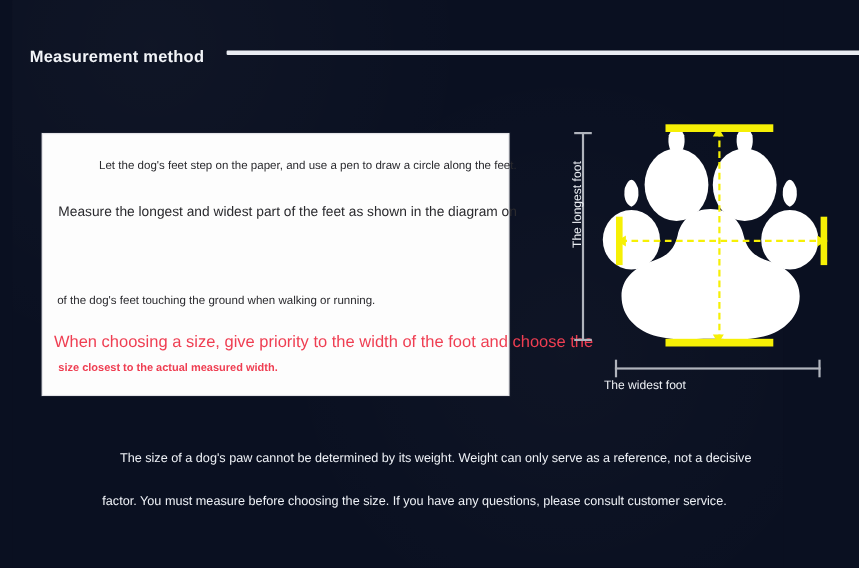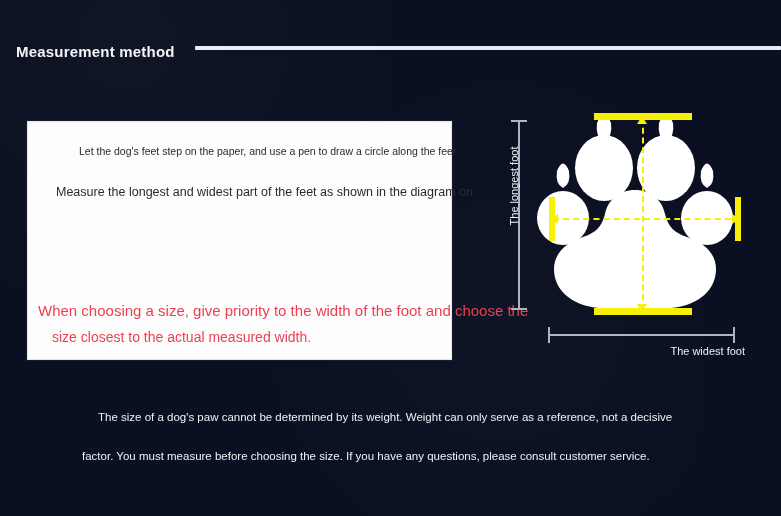--- a/index.html
+++ b/index.html
@@ -9,20 +9,21 @@
     font-family:"Liberation Sans", sans-serif;
     overflow:hidden;
   }
   #page {
     position:relative;
     width:701px; height:516px;
     background:
       radial-gradient(circle at 18% 8%, rgba(255,255,255,0.022), rgba(255,255,255,0) 40%),
       radial-gradient(circle at 72% 62%, rgba(255,255,255,0.018), rgba(255,255,255,0) 45%),
       #0a1021;
+    margin-left: 11px;
   }
 
   
   #header-title {
     position:absolute; left:16px; top:43px;
     font-size:15px; font-weight:bold; color:#f2f4f8;
     letter-spacing:0.2px;
     white-space:nowrap;
   }
   #header-rule {
@@ -40,30 +41,30 @@
     border:1px solid #e4e4e8;
     box-shadow:0 0 0 1px rgba(255,255,255,0.05);
     padding:20px 14px 0 14px;
   }
   .instr-line {
     color:#2a2a2e;
     white-space:nowrap;
     line-height:1;
   }
   .il1 { position:absolute; left:41px; top:146px; font-size:10.5px;padding-left:38px; }
-  .il2 { position:absolute; left:56px; top:186px; font-size:12.5px; }
+  .il2 { position:absolute; left:42px; top:186px; font-size:12.5px; }
   .il3 { position:absolute; left:41px; top:229px; font-size:10.5px; }
   .il4 { position:absolute; left:41px; top:268px; font-size:10.5px; }
   .il5 {
     position:absolute; left:38px; top:303px;
     font-size:15px; color:#ef3e52;
   }
   .il6 {
-    position:absolute; left:52px; top:330px;
-    font-size:14px; color:#ef3e52; font-weight:normal;
+    position:absolute; left:42px; top:330px;
+    font-size:10px; color:#ef3e52; font-weight:bold;
   }
 
   
   #diagram { position:absolute; left:480px; top:90px; width:290px; height:290px; }
 
   .gray-line { position:absolute; background:#b0b4bc; }
 
   
   #vb-stem   { left:38px; top:30px;  width:2px;  height:189px; }
   #vb-cap-t  { left:31px; top:30px;  width:16px; height:2px; }
@@ -78,21 +79,21 @@
     white-space:nowrap;
   }
 
   
   #hb-stem   { left:68px; top:244px; width:187px; height:2px; }
   #hb-cap-l  { left:68px; top:237px; width:2px;   height:16px; }
   #hb-cap-r  { left:253px;top:237px; width:2px;   height:16px; }
 
   #widest-label {
     position:absolute; left:58px; top:255px;
-    width:207px; text-align:right;
+    width:207px; text-align:left;
     font-size:11px; color:#eceff4;
     white-space:nowrap;
   }
 
   
   #paw-svg { position:absolute; left:55px; top:15px; }
 
   
   .ybar { position:absolute; background:#f6f005; }
   #ybar-top    { left:114px; top:23px;  width:98px; height:7px; }
@@ -133,20 +134,21 @@
 
   <div>
     <div id="header-title">Measurement method</div>
     <div id="header-rule"></div>
   </div>
 
   <div id="instruction-card"></div>
 
   <div class="instr-line il1">Let the dog's feet step on the paper, and use a pen to draw a circle along the feet.</div>
   <div class="instr-line il2">Measure the longest and widest part of the feet as shown in the diagram on</div>
+  <div class="instr-line il4">of the dog's feet touching the ground when walking or running.</div>
   <div class="instr-line il5">When choosing a size, give priority to the width of the foot and choose the</div>
   <div class="instr-line il6">size closest to the actual measured width.</div>
 
   <div id="diagram">
 
     <div class="gray-line" id="vb-stem"></div>
     <div class="gray-line" id="vb-cap-t"></div>
     <div class="gray-line" id="vb-cap-b"></div>
     <div id="longest-label">The longest foot</div>
 

